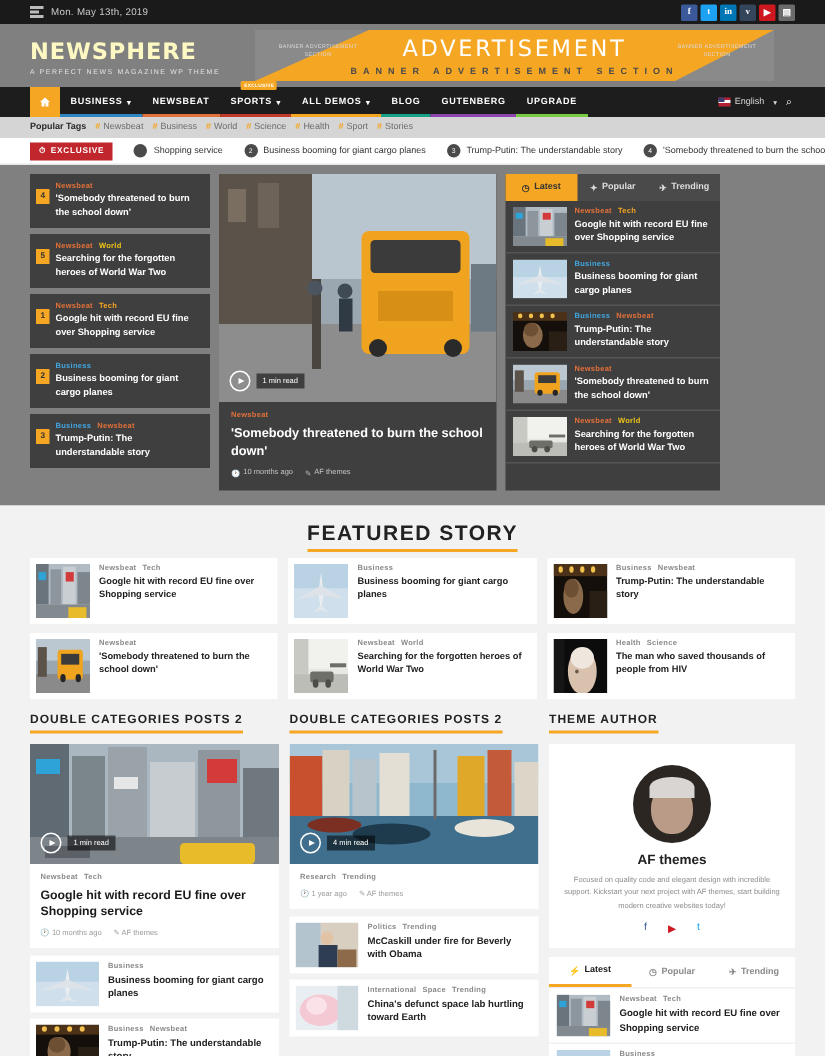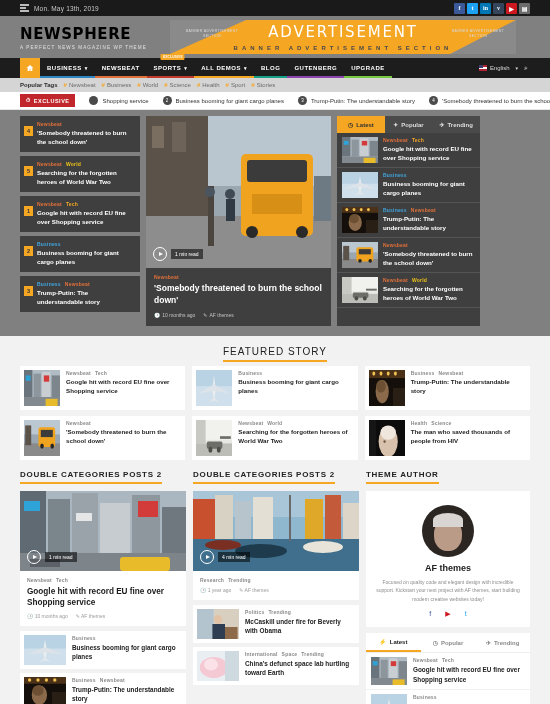--- a/index.html
+++ b/index.html
@@ -24,21 +24,21 @@
   .tb-social { display:flex; gap:2px; }
   .sq { width:11px; height:11px; border-radius:1px; display:flex; align-items:center; justify-content:center;
         font-size:6px; color:#fff; font-family:"Liberation Serif",serif; font-weight:bold; }
   .sq.fb{background:#3b5998}.sq.tw{background:#1da1f2}.sq.in{background:#0077b5}
   .sq.vm{background:#35465c}.sq.yt{background:#cc181e}.sq.rs{background:#6b6b6b}
 
   
   .header { background:#808080; height:42px; display:flex; align-items:center; }
   .header .inner { width:510px; margin:0 auto; display:flex; align-items:center; }
   .logo-box { width:150px; }
-  .logo-title { color:#000000; font-size:15px; font-weight:bold; letter-spacing:.6px; font-family:"DejaVu Sans", sans-serif;}
+  .logo-title { color:#fef9c3; font-size:15px; font-weight:bold; letter-spacing:.6px; font-family:"DejaVu Sans", sans-serif;}
   .logo-sub { color:#e2e2e2; font-size:4.6px; letter-spacing:1.1px; margin-top:2px; }
   .ad-banner { position:relative; width:346px; height:34px; background:#f5a623; overflow:hidden; }
   .ad-banner .tri1 { position:absolute; left:0; top:0; width:0; height:0;
       border-left:76px solid #8a8a8a; border-bottom:34px solid transparent; }
   .ad-banner .tri2 { position:absolute; right:0; top:0; width:0; height:0;
       border-right:66px solid #8a8a8a; border-top:34px solid transparent; }
   .ad-main { position:absolute; left:0; right:0; top:3px; text-align:center; color:#fff;
       font-size:15px; font-weight:normal; letter-spacing:1.8px; font-family:"DejaVu Sans",sans-serif; }
   .ad-sub { position:absolute; left:0; right:0; bottom:3px; text-align:center; color:#4a4a4a;
       font-size:6px; letter-spacing:4px; font-weight:bold; }
@@ -111,21 +111,21 @@
       display:flex; align-items:center; justify-content:center; gap:3px; }
   .tab.active { background:#f5a623; color:#333; }
   .hr-item { display:flex; gap:5px; padding:4px 5px; border-bottom:1px solid #555; align-items:flex-start; }
   .hr-thumb { width:36px; height:26px; flex:none; overflow:hidden; }
   .hr-title { color:#fff; font-size:6.2px; font-weight:bold; line-height:1.45; }
 
   
   .featured { background:#f2f2f2; padding:10px 0 8px; }
   .featured .inner { width:510px; margin:0 auto; }
   .sec-title-c { text-align:center; margin-bottom:9px; }
-  .sec-title-c span { font-size:10px; font-weight:normal; letter-spacing:1px; color:#222;
+  .sec-title-c span { font-size:14px; font-weight:bold; letter-spacing:1px; color:#222;
       border-bottom:2px solid #f5a623; padding-bottom:3px; }
   .fg { display:grid; grid-template-columns:repeat(3,1fr); gap:6px 7px; }
   .fcard { background:#fff; display:flex; gap:6px; padding:4px; align-items:flex-start; }
   .fcard-thumb { width:36px; height:36px; flex:none; overflow:hidden; }
   .fcard-title { font-size:6.2px; font-weight:bold; line-height:1.45; color:#222; margin-top:2px;}
   .cat-g { color:#8a8a8a; }
 
   
   .dc { width:510px; margin:0 auto; display:flex; gap:7px; padding-bottom:6px; }
   .dc-col { width:166px; }

